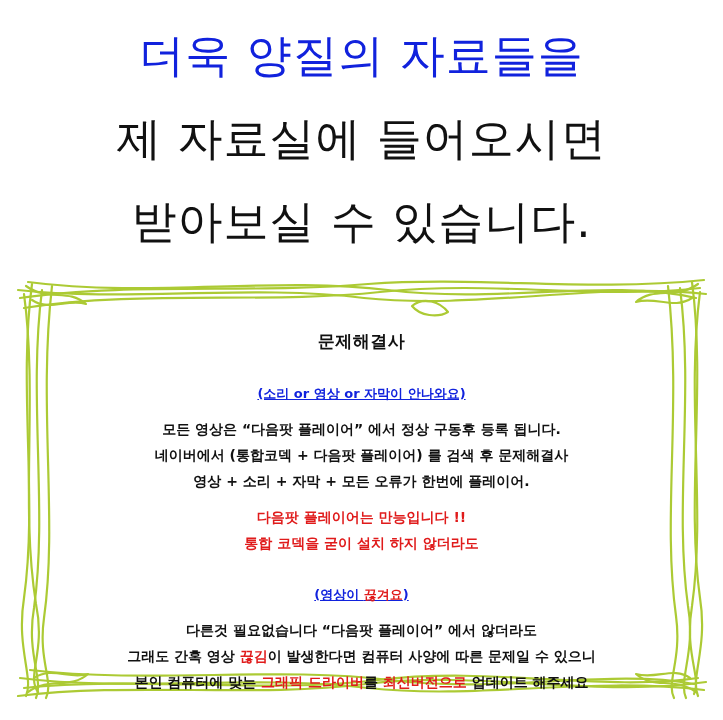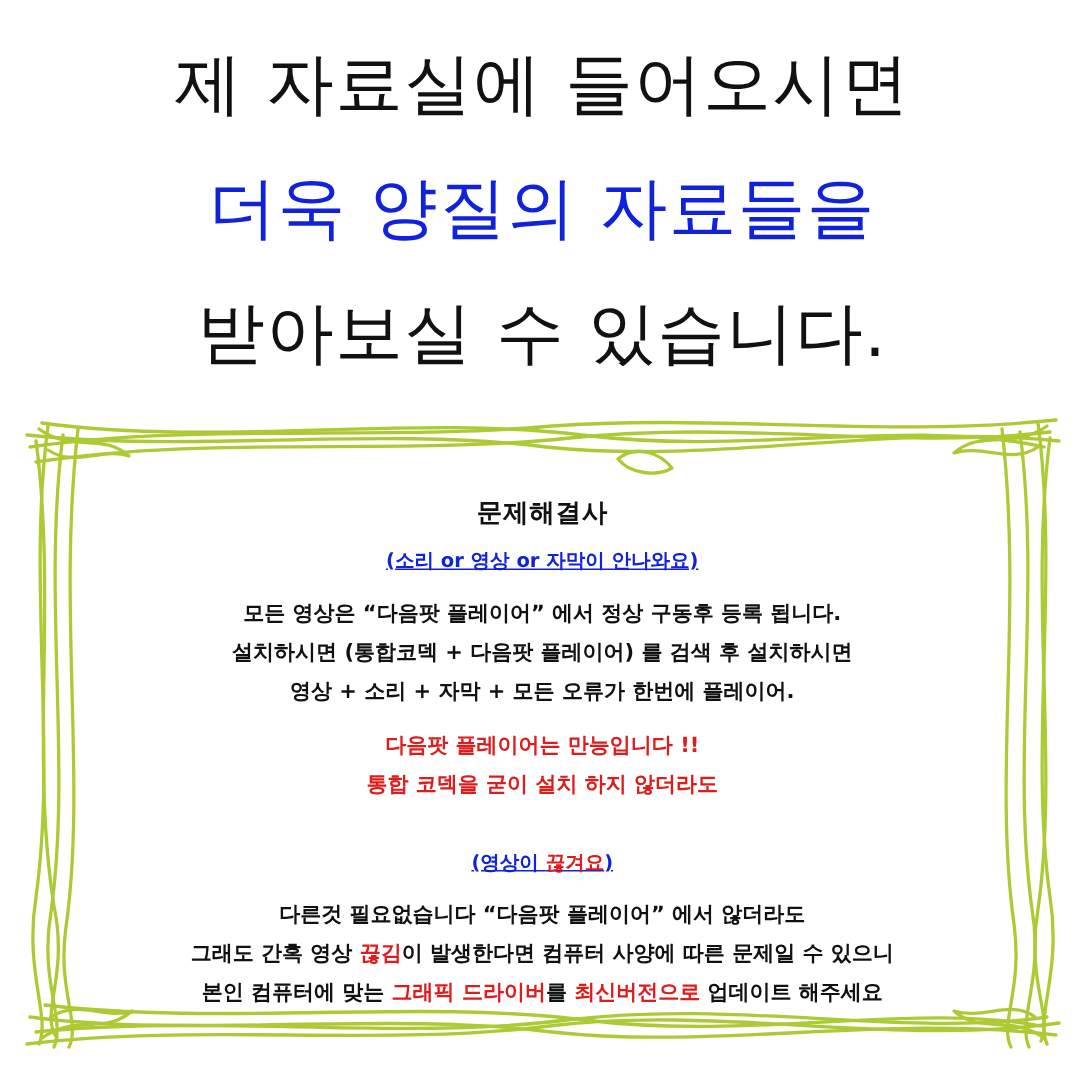--- a/index.html
+++ b/index.html
@@ -62,21 +62,21 @@
     top: 62px;
     left: 40px;
     width: 627px;
     text-align: center;
     font-family: "DejaVu Sans", sans-serif;
   }
   .note-title {
     font-size: 17px;
     font-weight: bold;
     color: #111111;
-    margin-bottom: 12px;
+    margin-bottom: 32px;
     letter-spacing: 0.5px;
   }
   .note-sub {
     font-size: 13px;
     font-weight: bold;
     color: #1122dd;
     margin-bottom: 13px;
     text-decoration: underline;
   }
   .note-line {
@@ -93,22 +93,22 @@
   .spacer-lg { height: 30px; }
 
   .seg-red { color: #e01b1b; }
 </style>
 </head>
 <body>
 
 <div class="page">
 
   <div class="headline">
+    <div class="headline-line l2">더욱 양질의 자료들을</div>
     <div class="headline-line l1">제 자료실에 들어오시면</div>
-    <div class="headline-line l2">더욱 양질의 자료들을</div>
     <div class="headline-line l3">받아보실 수 있습니다.</div>
   </div>
 
   <div class="frame-wrap">
     <svg class="frame-svg" viewBox="0 0 707 440" preserveAspectRatio="none">
       <g fill="none" stroke="#a8c82a" stroke-width="2.2" stroke-linecap="round" stroke-linejoin="round" opacity="0.95">
 
         <path d="M12 30 C 120 14, 250 26, 360 16 C 470 8, 580 24, 696 12"></path>
         <path d="M16 40 C 130 22, 260 36, 372 24 C 486 12, 592 32, 692 20"></path>
         <path d="M10 22 C 118 34, 246 16, 356 30 C 470 42, 586 14, 698 26"></path>
@@ -137,21 +137,21 @@
         <path d="M404 38 C 416 28, 432 34, 440 44 C 430 50, 412 48, 404 38"></path>
       </g>
     </svg>
 
     <div class="note">
       <div class="note-title">문제해결사</div>
 
       <div class="note-sub">(소리 or 영상 or 자막이 안나와요)</div>
 
       <div class="note-line">모든 영상은 “다음팟 플레이어” 에서 정상 구동후 등록 됩니다.</div>
-      <div class="note-line">설치하시면 (통합코덱 + 다음팟 플레이어) 를 검색 후 설치하시면</div>
+      <div class="note-line">네이버에서 (통합코덱 + 다음팟 플레이어) 를 검색 후 문제해결사</div>
       <div class="note-line">영상 + 소리 + 자막 + 모든 오류가 한번에 플레이어.</div>
 
       <div class="spacer-sm"></div>
 
       <div class="note-line red">다음팟 플레이어는 만능입니다 !!</div>
       <div class="note-line red">통합 코덱을 굳이 설치 하지 않더라도</div>
 
       <div class="spacer-lg"></div>
 
       <div class="note-sub">

